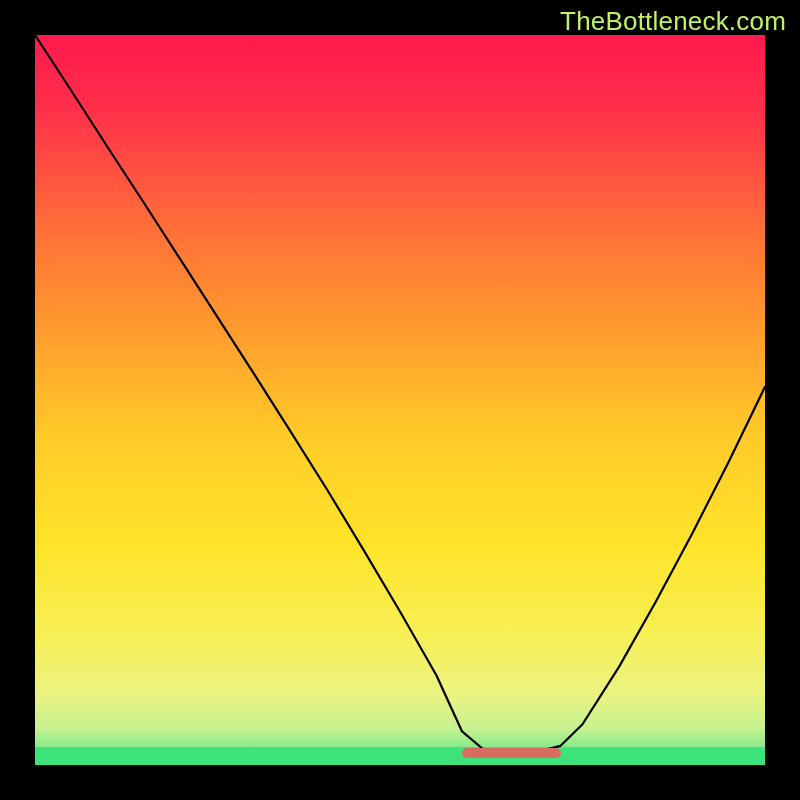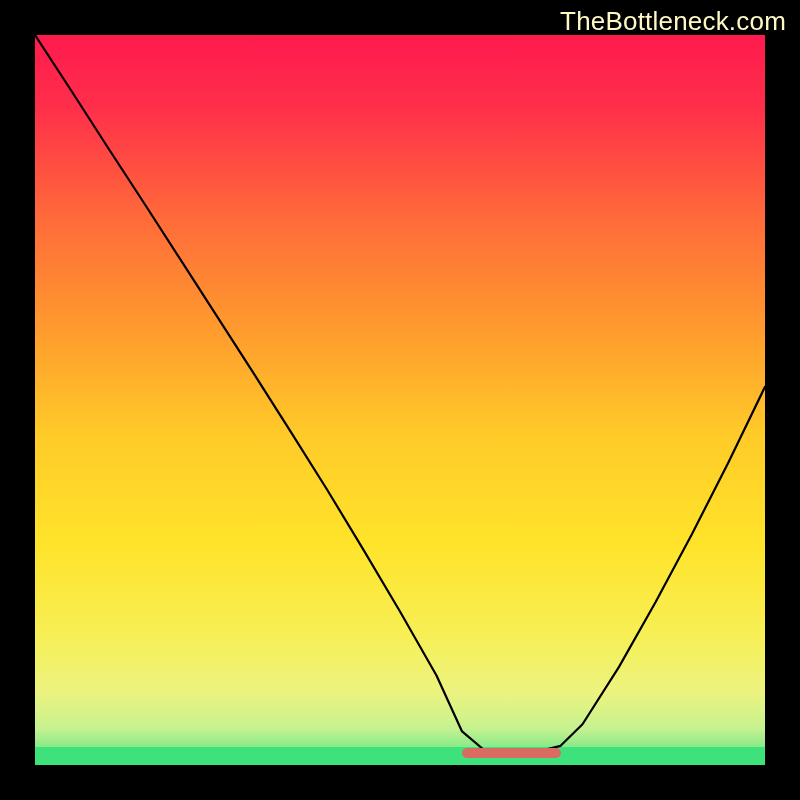--- a/index.html
+++ b/index.html
@@ -7,21 +7,21 @@
   .chart-container {
     position: relative;
     width: 800px;
     height: 800px;
     background: #000;
   }
   .watermark {
     position: absolute;
     top: 6px;
     right: 14px;
-    color: #fef9c3;
+    color: #bef264;
     font-family: Arial, Helvetica, sans-serif;
     font-size: 26px;
     font-weight: 400;
     letter-spacing: 0.2px;
     z-index: 3;
   }
   .plot-area {
     position: absolute;
     left: 35px;
     top: 35px;

